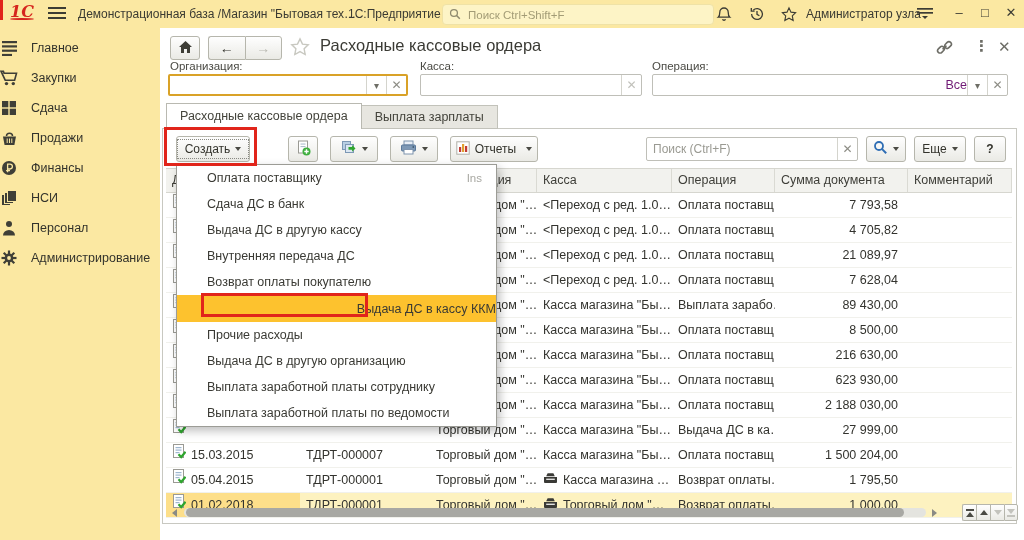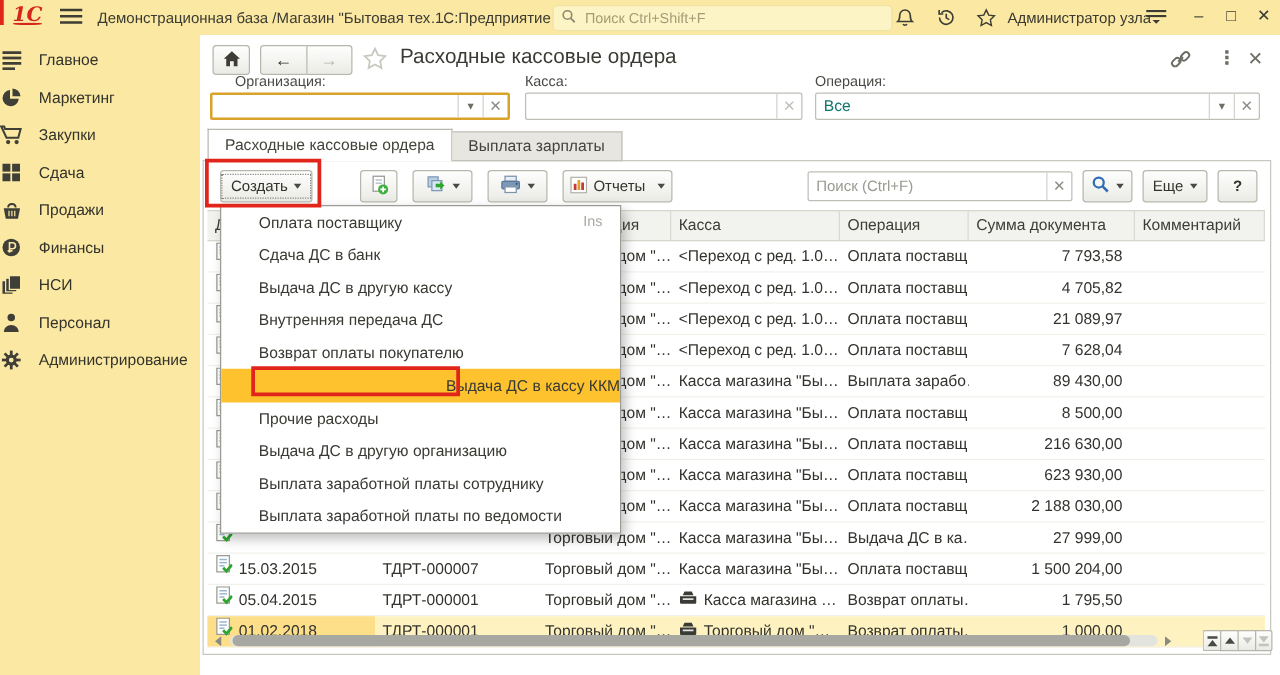--- a/index.html
+++ b/index.html
@@ -35,21 +35,21 @@
   .navgrp .btn{flex:1;border-radius:0;border-right:none;font-size:14px;font-weight:bold;}
   .navgrp .btn:first-child{border-radius:3px 0 0 3px;}
   .navgrp .btn:last-child{border-radius:0 3px 3px 0;border-right:1px solid #b6b6ac;color:#b8b8b0;}
   .page-title{left:320px;top:36px;font-size:16.5px;color:#3b3b35;}
   .hdr-right{color:#6d6d66;font-size:15px;}
 
   
   .flabel{position:absolute;font-size:11.5px;color:#4a4a44;top:60px;}
   .finput{position:absolute;top:74px;height:22px;background:#fff;border:1px solid #bfbfb8;border-radius:2px;
           box-sizing:border-box;display:flex;align-items:center;font-size:12.5px;}
-  .finput .val{flex:1;padding-left:6px;color:#0f766e;}
+  .finput .val{flex:1;padding-left:6px;color:#701a75;text-align:right;}
   .fbtn{width:19px;height:100%;display:flex;align-items:center;justify-content:center;
         border-left:1px solid #d4d4cd;color:#6e6e66;font-size:10px;}
   .fbtn.x{font-size:12px;color:#8b8b83;}
   .focused{border:2px solid #d9a228;}
 
   
   .tabs{position:absolute;left:166px;top:104px;display:flex;align-items:flex-end;height:25px;z-index:5;}
   .tab{font-size:12.5px;padding:0 13px;height:22px;line-height:22px;background:#e7e6e0;
        border:1px solid #c2c2ba;border-left:none;color:#44443c;}
   .tab:first-child{border-left:1px solid #c2c2ba;}
@@ -168,29 +168,20 @@
           <svg width="17" height="16" viewBox="0 0 17 16">
             <g fill="#3f3f37">
               <rect x="1" y="1" width="15" height="2.2"></rect>
               <rect x="1" y="5.3" width="15" height="2.2"></rect>
               <rect x="1" y="9.6" width="15" height="2.2"></rect>
               <rect x="1" y="13.9" width="10" height="2.2"></rect>
             </g>
           </svg>
         </span>
         <span class="sb-lbl">Главное</span>
-      </div>
-      <div class="sb-item">
-        <span class="sb-ico">
-          <svg width="16" height="16" viewBox="0 0 16 16">
-            <path d="M7 2 A6.5 6.5 0 1 0 14 9 L7 9 Z" fill="#3f3f37"></path>
-            <path d="M9 0.8 A6.6 6.6 0 0 1 15.4 7 L9 7 Z" fill="#3f3f37"></path>
-          </svg>
-        </span>
-        <span class="sb-lbl">Маркетинг</span>
       </div>
       <div class="sb-item">
         <span class="sb-ico">
           <svg width="18" height="16" viewBox="0 0 18 16">
             <path d="M1 1.2 h2.4 l.7 2 h12.4 l-1.9 7 H5.2 Z" fill="none" stroke="#3f3f37" stroke-width="1.6"></path>
             <circle cx="6.5" cy="13.6" r="1.7" fill="#3f3f37"></circle>
             <circle cx="13.3" cy="13.6" r="1.7" fill="#3f3f37"></circle>
           </svg>
         </span>
         <span class="sb-lbl">Закупки</span>
@@ -291,21 +282,21 @@
         <g stroke="#6d6d66" stroke-width="1.5" fill="none">
           <path d="M6.2 9.8 L9.8 6.2"></path>
           <rect x="1.2" y="7.8" width="7" height="4.6" rx="2.3" transform="rotate(-45 4.7 10.1)"></rect>
           <rect x="7.8" y="3.4" width="7" height="4.6" rx="2.3" transform="rotate(-45 11.3 5.7)"></rect>
         </g>
       </svg>
   </span>
   <span class="abs hdr-right" style="left:974px;top:37px;font-weight:bold;">⋮</span>
   <span class="abs hdr-right" style="left:998px;top:38px;">✕</span>
 
-  <span class="flabel" style="left:188px;">Организация:</span>
+  <span class="flabel" style="left:170px;">Организация:</span>
   <div class="finput focused" style="left:168px;width:240px;">
     <span class="val"></span>
     <span class="fbtn">▾</span>
     <span class="fbtn x">✕</span>
   </div>
   <span class="flabel" style="left:420px;">Касса:</span>
   <div class="finput" style="left:420px;width:222px;">
     <span class="val"></span>
     <span class="fbtn x" style="color:#c0c0ba;">✕</span>
   </div>

